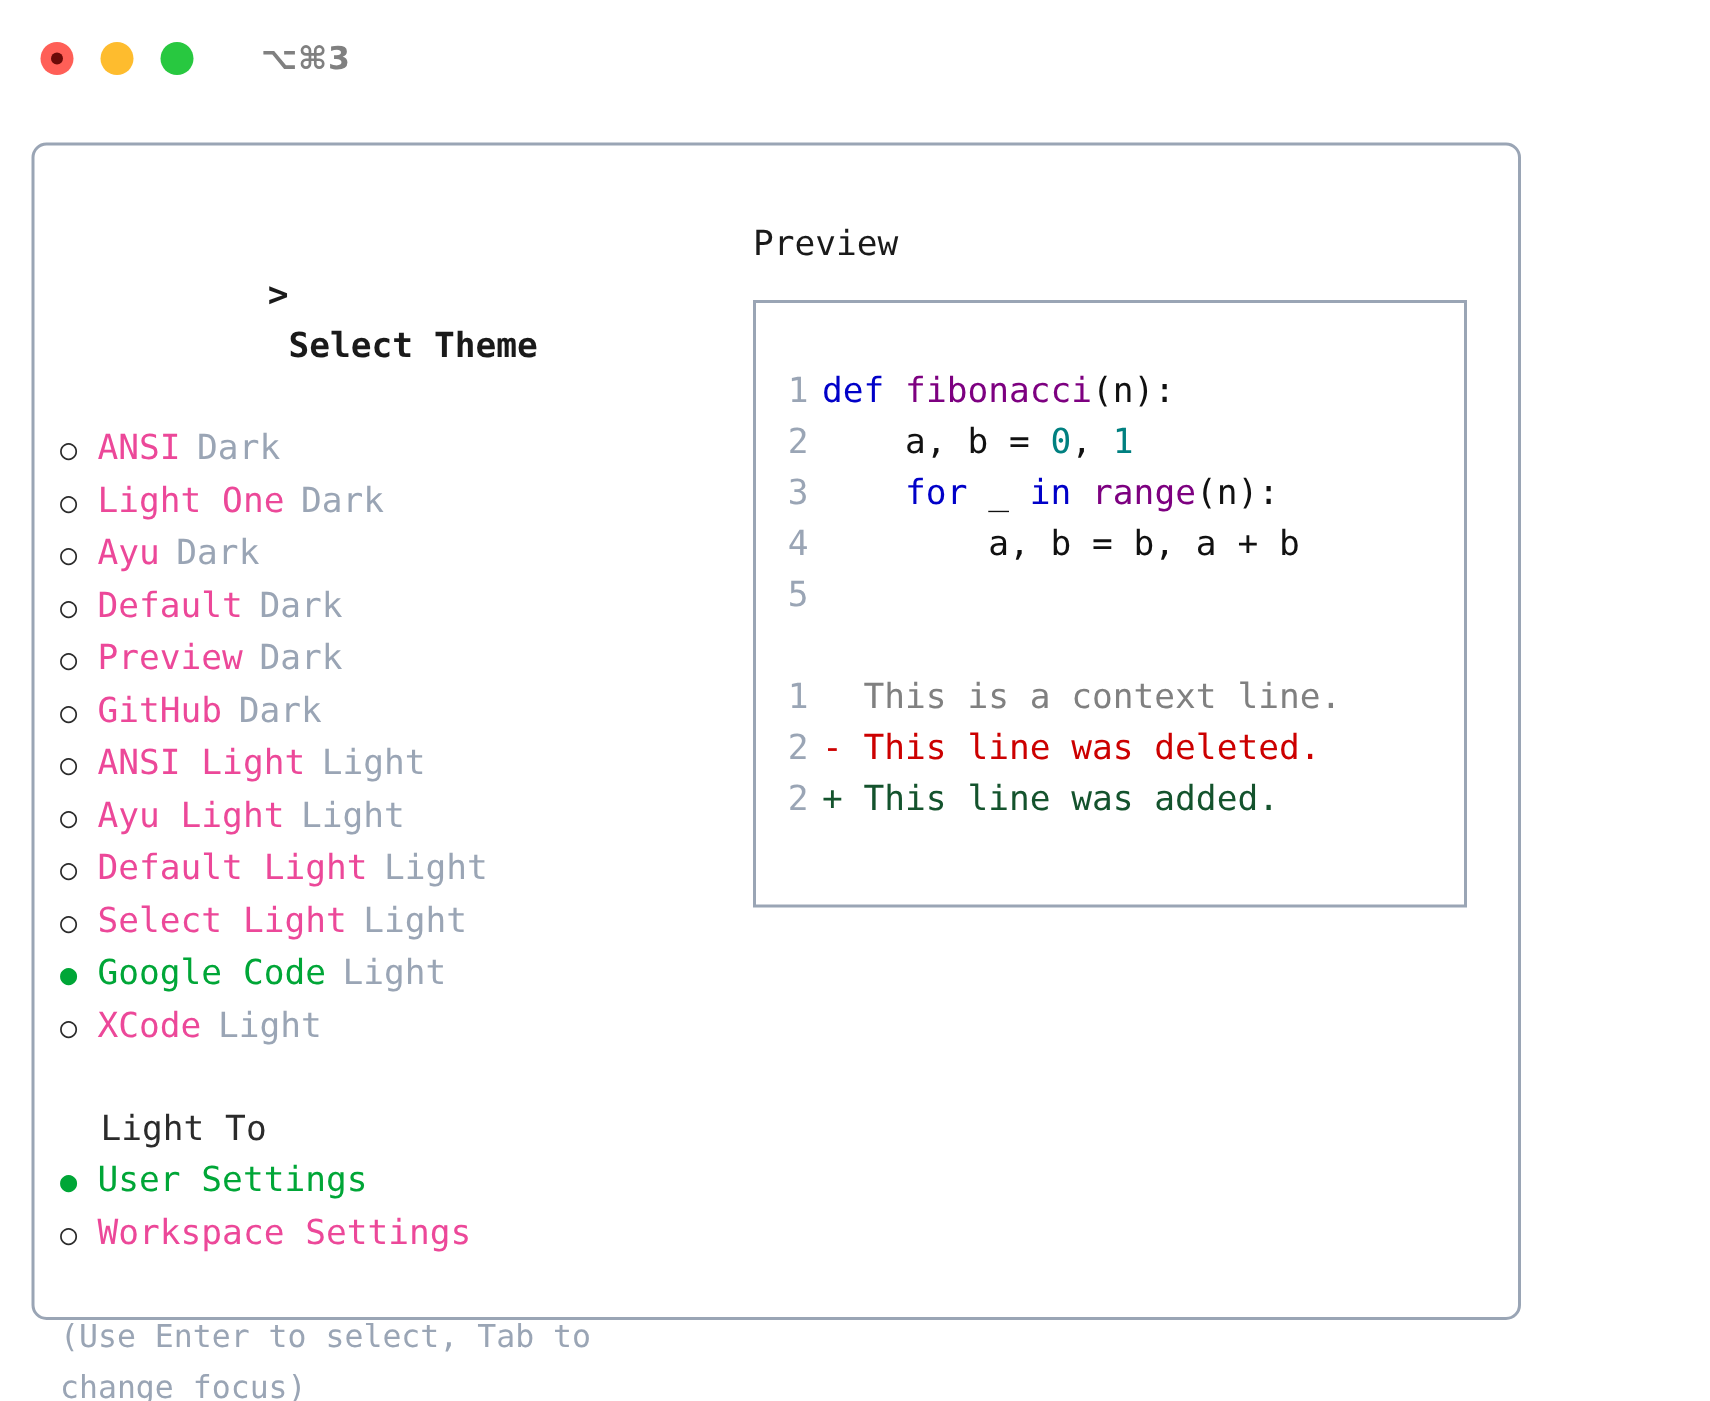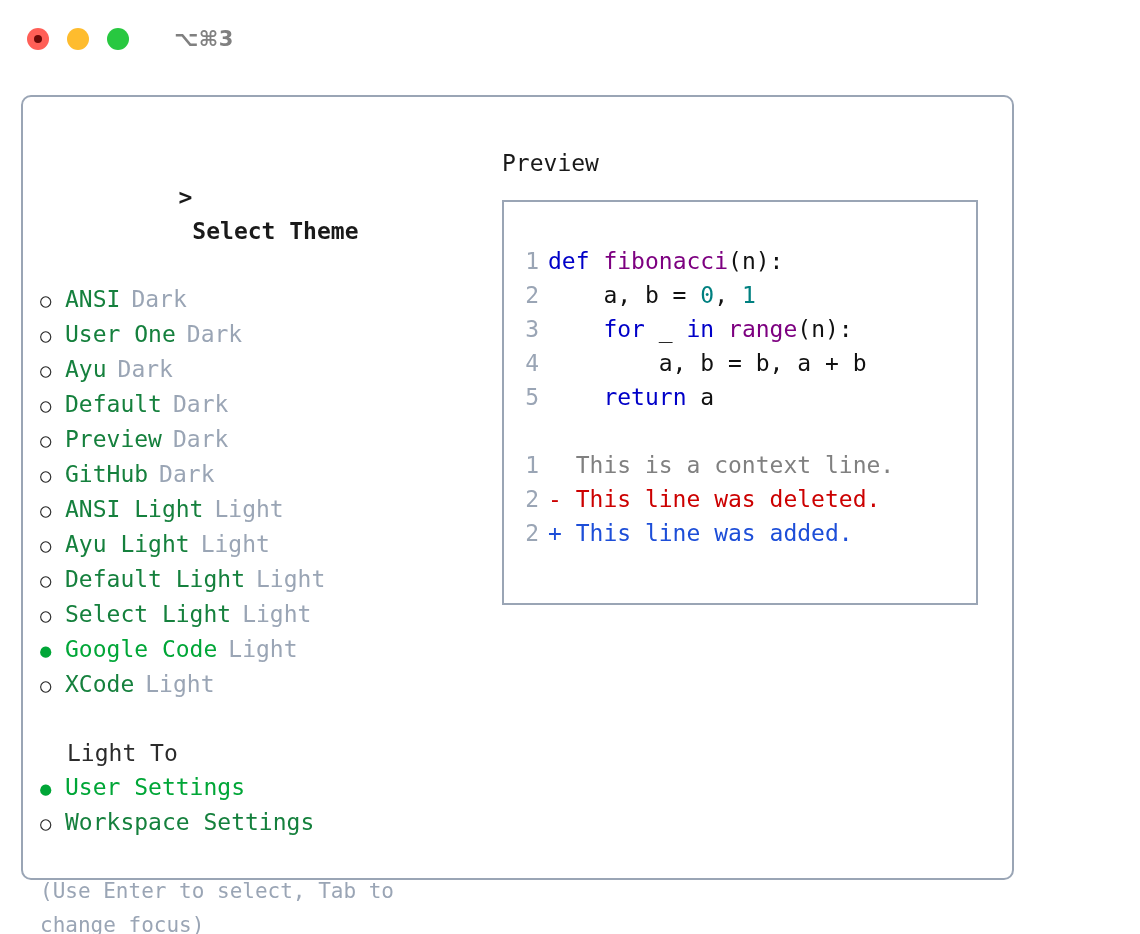--- a/index.html
+++ b/index.html
@@ -114,21 +114,21 @@
     white-space: pre;
   }
   .bullet {
     display: inline-block;
     width: 25px;
     flex: 0 0 25px;
     font-size: 19px;
     color: #2b2b2b;
   }
   .opt-row.selected .bullet { color: #00a637; }
-  .opt-label { color: #15803d; }
+  .opt-label { color: #ec4899; }
   .opt-row.selected .opt-label { color: #00a637; }
   .opt-tag {
     color: #9aa5b5;
     margin-left: 11px;
   }
 
   .apply-head {
     font-size: 23px;
     line-height: 34px;
     color: #2b2b2b;
@@ -182,21 +182,21 @@
     box-sizing: border-box;
   }
   .code-text { white-space: pre; }
 
   .tok-kw   { color: #0000c8; }
   .tok-fn   { color: #7d0080; }
   .tok-num  { color: #008080; }
   .tok-pl   { color: #111111; }
   .tok-ctx  { color: #808080; }
   .tok-del  { color: #cc0000; text-align: right; }
-  .tok-add  { color: #1d4ed8; }
+  .tok-add  { color: #14532d; }
 
   .code-gap { height: 34px; }
 </style>
 </head>
 <body>
 
 <div class="window">
 
   <div class="titlebar">
     <div class="traffic-lights">
@@ -212,21 +212,21 @@
 
       <div class="left-col">
 
         <div class="section-head">
           <span class="caret">&gt;</span>
           <span>&nbsp;</span><span>Select Theme</span>
         </div>
 
         <div id="theme-list">
             <div class="opt-row"><span class="bullet">○</span><span class="opt-label">ANSI</span><span class="opt-tag">Dark</span></div>
-            <div class="opt-row"><span class="bullet">○</span><span class="opt-label">User One</span><span class="opt-tag">Dark</span></div>
+            <div class="opt-row"><span class="bullet">○</span><span class="opt-label">Light One</span><span class="opt-tag">Dark</span></div>
             <div class="opt-row"><span class="bullet">○</span><span class="opt-label">Ayu</span><span class="opt-tag">Dark</span></div>
             <div class="opt-row"><span class="bullet">○</span><span class="opt-label">Default</span><span class="opt-tag">Dark</span></div>
             <div class="opt-row"><span class="bullet">○</span><span class="opt-label">Preview</span><span class="opt-tag">Dark</span></div>
             <div class="opt-row"><span class="bullet">○</span><span class="opt-label">GitHub</span><span class="opt-tag">Dark</span></div>
             <div class="opt-row"><span class="bullet">○</span><span class="opt-label">ANSI Light</span><span class="opt-tag">Light</span></div>
             <div class="opt-row"><span class="bullet">○</span><span class="opt-label">Ayu Light</span><span class="opt-tag">Light</span></div>
             <div class="opt-row"><span class="bullet">○</span><span class="opt-label">Default Light</span><span class="opt-tag">Light</span></div>
             <div class="opt-row"><span class="bullet">○</span><span class="opt-label">Select Light</span><span class="opt-tag">Light</span></div>
             <div class="opt-row selected"><span class="bullet">●</span><span class="opt-label">Google Code</span><span class="opt-tag">Light</span></div>
             <div class="opt-row"><span class="bullet">○</span><span class="opt-label">XCode</span><span class="opt-tag">Light</span></div>
@@ -244,21 +244,21 @@
 
       <div class="right-col">
         <div class="preview-head">Preview</div>
 
         <div class="preview-box">
           <div id="code-block">
               <div class="code-line"><span class="gutter">1</span><span class="code-text"><span class="tok-kw">def</span><span class="tok-pl"> </span><span class="tok-fn">fibonacci</span><span class="tok-pl">(n):</span></span></div>
               <div class="code-line"><span class="gutter">2</span><span class="code-text"><span class="tok-pl">    a, b = </span><span class="tok-num">0</span><span class="tok-pl">, </span><span class="tok-num">1</span></span></div>
               <div class="code-line"><span class="gutter">3</span><span class="code-text"><span class="tok-pl">    </span><span class="tok-kw">for</span><span class="tok-pl"> _ </span><span class="tok-kw">in</span><span class="tok-pl"> </span><span class="tok-fn">range</span><span class="tok-pl">(n):</span></span></div>
               <div class="code-line"><span class="gutter">4</span><span class="code-text"><span class="tok-pl">        a, b = b, a + b</span></span></div>
-              <div class="code-line"><span class="gutter">5</span><span class="code-text"><span class="tok-pl">    </span><span class="tok-kw">return</span><span class="tok-pl"> a</span></span></div>
+              <div class="code-line"><span class="gutter">5</span></div>
             </div>
           <div class="code-gap"></div>
           <div id="diff-block">
               <div class="code-line"><span class="gutter">1</span><span class="code-text tok-ctx">  This is a context line.</span></div>
               <div class="code-line"><span class="gutter">2</span><span class="code-text tok-del">- This line was deleted.</span></div>
               <div class="code-line"><span class="gutter">2</span><span class="code-text tok-add">+ This line was added.</span></div>
             </div>
         </div>
       </div>
 

